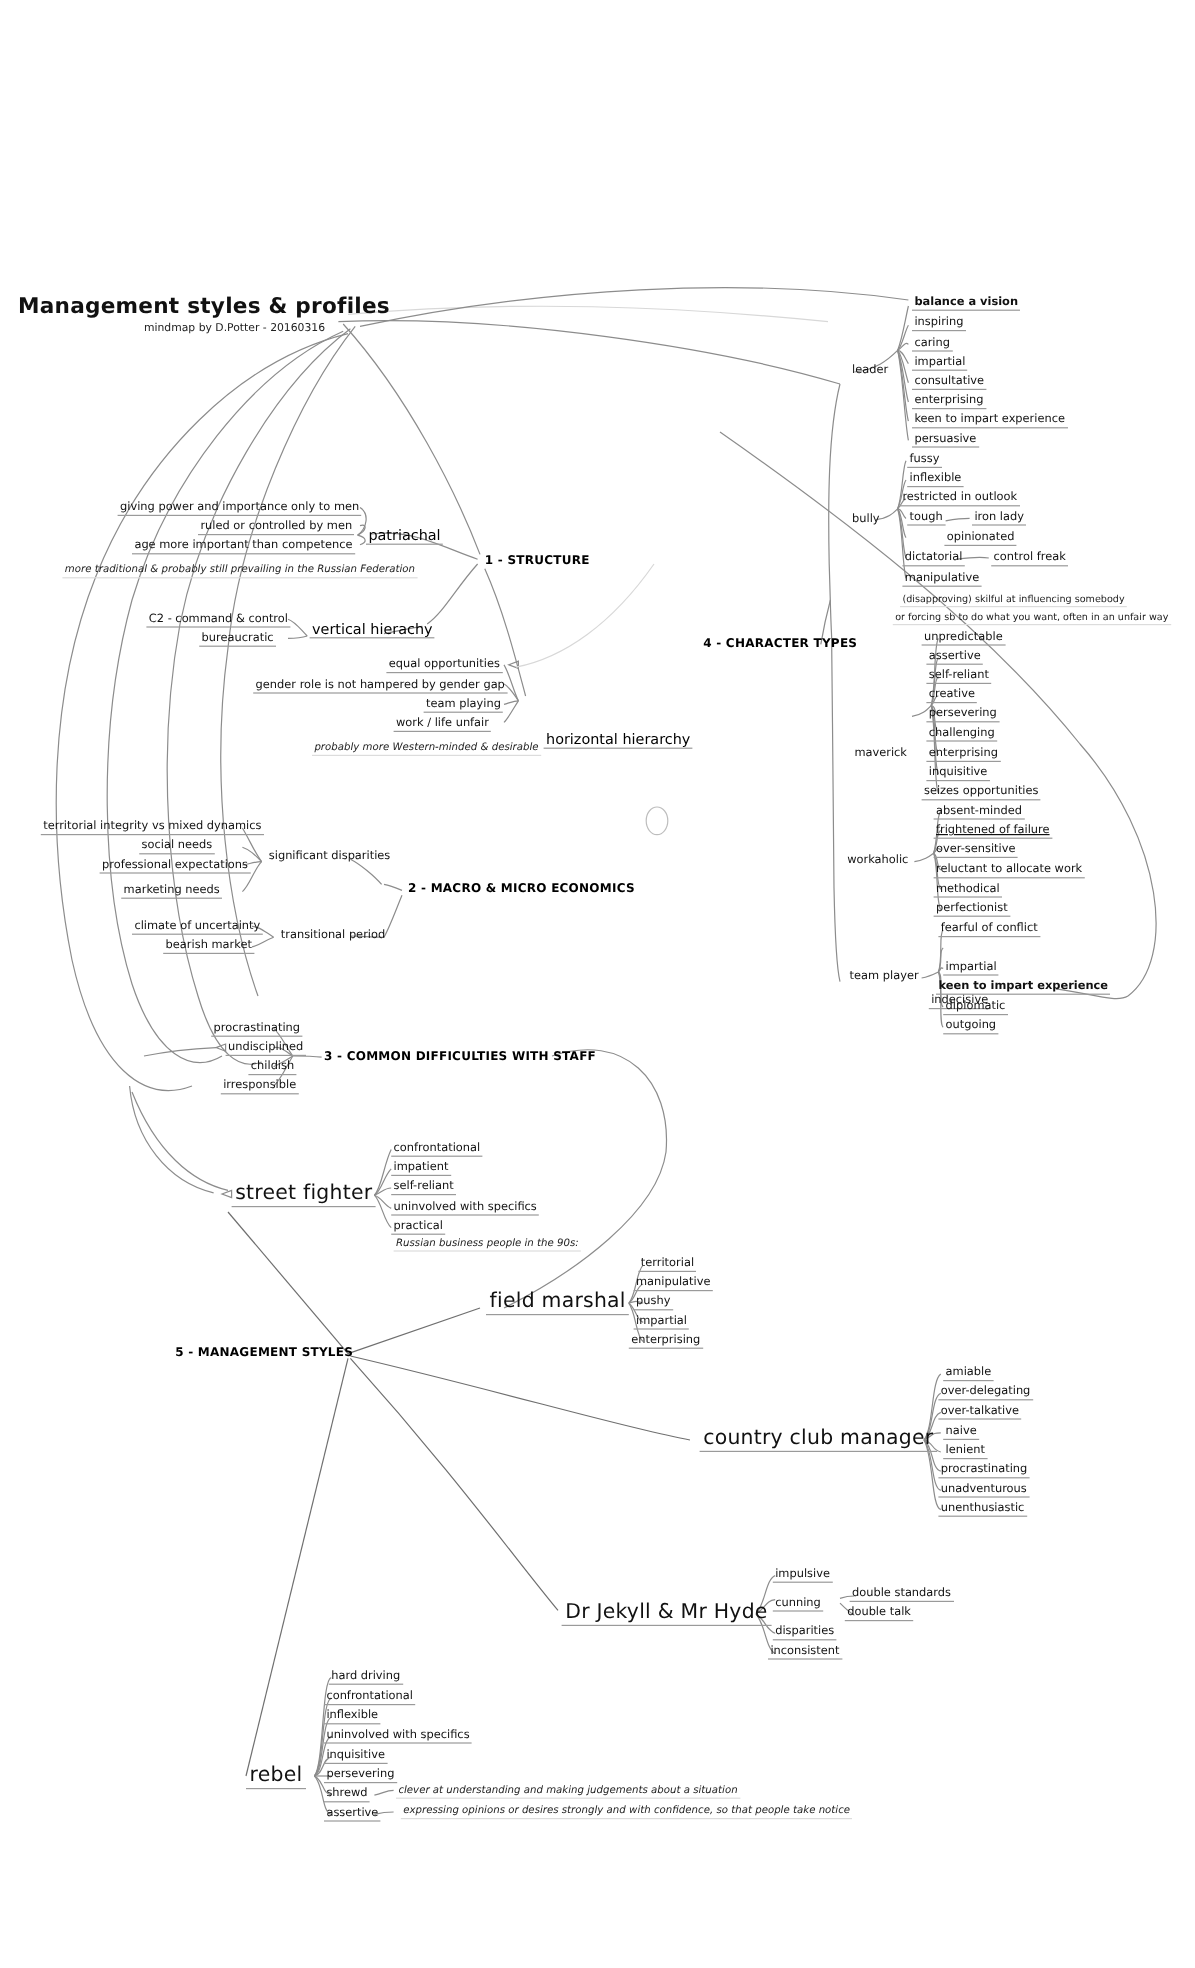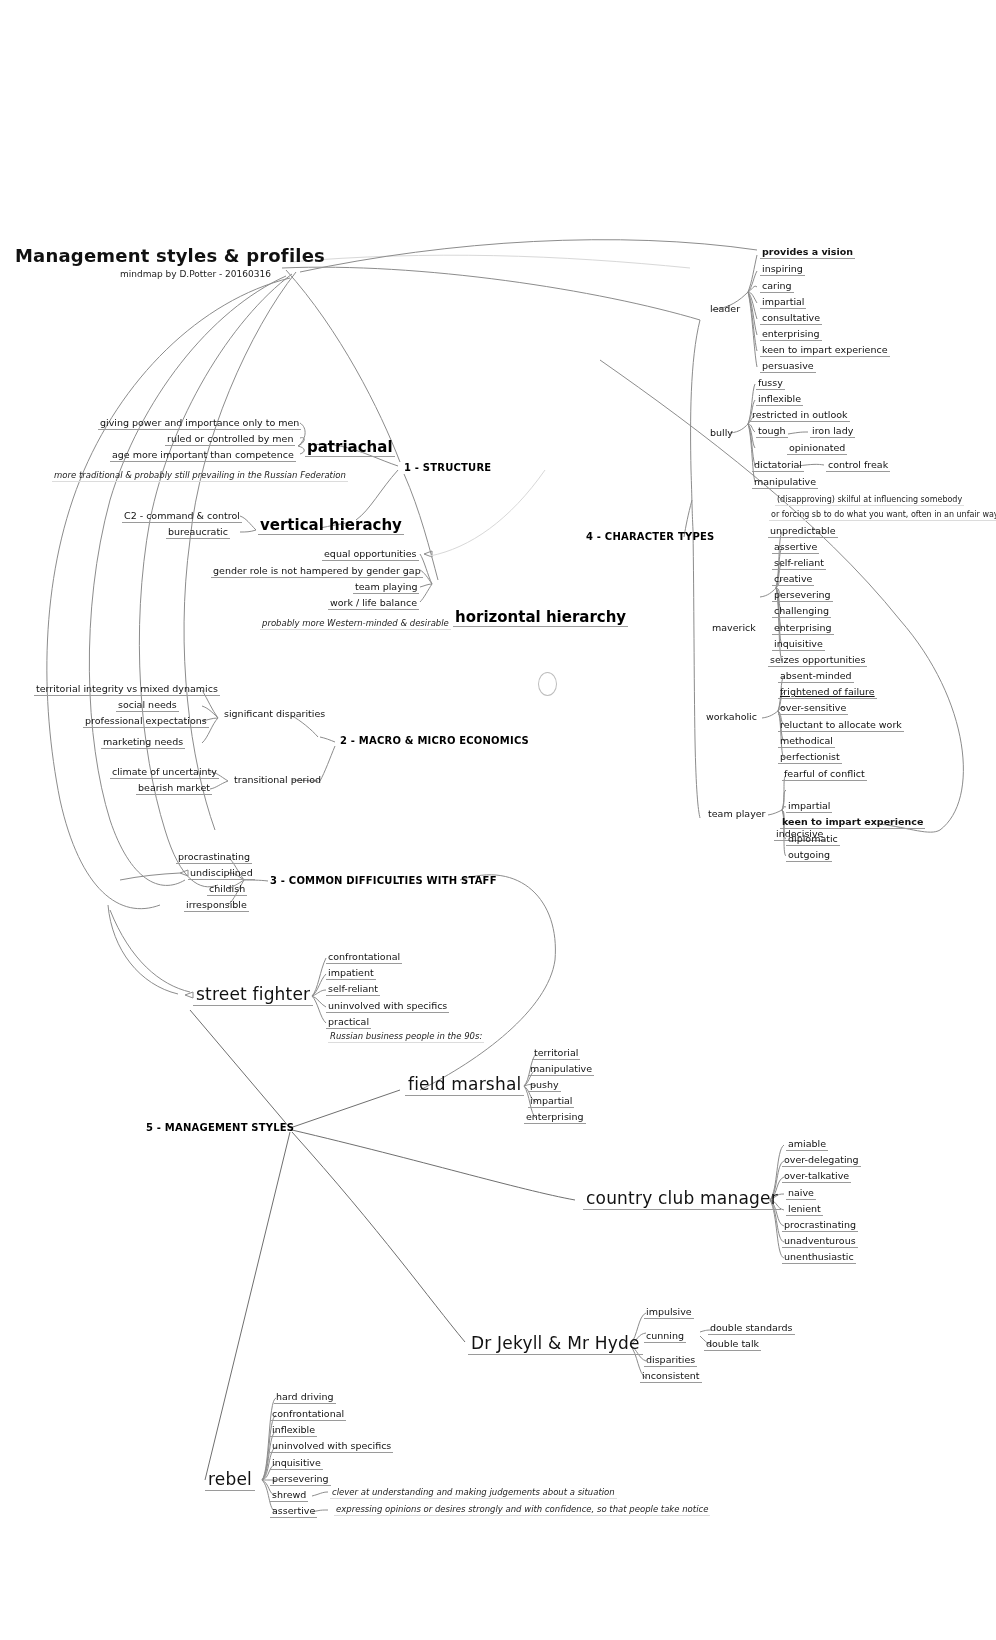--- a/index.html
+++ b/index.html
@@ -21,32 +21,32 @@
     border-bottom:1px solid #9a9a9a;
     padding:0 2px 1px 2px;
   }
   .leaf.b{font-weight:bold;}
   .mid{
     font-size:9.5px;color:#111;padding:0 2px 1px 2px;
   }
   .branch-cat{
     font-size:10px;font-weight:bold;letter-spacing:.2px;color:#000;
   }
-  .bold-node{font-size:15px;font-weight:bold;color:#000;border-bottom:1px solid #9a9a9a;padding:0 2px 1px 2px;}
+  .bold-node{font-size:12px;font-weight:normal;color:#000;border-bottom:1px solid #9a9a9a;padding:0 2px 1px 2px;}
   .bignode{
     font-size:17px;color:#111;padding:0 3px 2px 3px;
     border-bottom:1px solid #9a9a9a;letter-spacing:.2px;
   }
   .note{
     font-size:8.5px;font-style:italic;color:#222;
     border-bottom:1px solid #dcdcdc;padding:0 2px 1px 2px;
   }
   .note2{
     font-size:8px;color:#222;
-    border-bottom:1px solid #dcdcdc;padding:0 2px 1px 2px;margin-left:25px;
+    border-bottom:1px solid #dcdcdc;padding:0 2px 1px 2px;
   }
   #title{
     position:absolute;left:15px;top:245px;font-size:18px;font-weight:bold;color:#111;letter-spacing:.2px;
   }
   #subtitle{
     position:absolute;left:120px;top:269px;font-size:9px;color:#222;
   }
   .ellipse{
     position:absolute;width:17px;height:22px;border:1px solid #bdbdbd;border-radius:50%;
   }
@@ -232,21 +232,21 @@
   <div class="node note" style="left:52px;top:471px;">more traditional &amp; probably still prevailing in the Russian Federation</div>
 
   <div class="node bold-node" style="left:258px;top:518px;">vertical hierachy</div>
   <div class="node leaf" style="left:122px;top:511px;">C2 - command &amp; control</div>
   <div class="node leaf" style="left:166px;top:527px;">bureaucratic</div>
 
   <div class="node bold-node" style="left:436px;top:610px;margin-left:17px;">horizontal hierarchy</div>
   <div class="node leaf" style="left:322px;top:549px;">equal opportunities</div>
   <div class="node leaf" style="left:211px;top:566px;">gender role is not hampered by gender gap</div>
   <div class="node leaf" style="left:353px;top:582px;">team playing</div>
-  <div class="node leaf" style="left:328px;top:598px;">work / life balance</div>
+  <div class="node leaf" style="left:328px;top:598px;">work / life unfair</div>
   <div class="node note" style="left:260px;top:619px;">probably more Western-minded &amp; desirable</div>
 
   <div class="node branch-cat" style="left:340px;top:736px;">2 - MACRO &amp; MICRO ECONOMICS</div>
   <div class="node mid" style="left:222px;top:709px;">significant disparities</div>
   <div class="node leaf" style="left:34px;top:684px;">territorial integrity vs mixed dynamics</div>
   <div class="node leaf" style="left:116px;top:700px;">social needs</div>
   <div class="node leaf" style="left:83px;top:716px;">professional expectations</div>
   <div class="node leaf" style="left:101px;top:737px;">marketing needs</div>
 
   <div class="node mid" style="left:232px;top:775px;">transitional period</div>
@@ -255,21 +255,21 @@
 
   <div class="node branch-cat" style="left:270px;top:876px;">3 - COMMON DIFFICULTIES WITH STAFF</div>
   <div class="node leaf" style="left:176px;top:852px;">procrastinating</div>
   <div class="node leaf" style="left:188px;top:868px;">undisciplined</div>
   <div class="node leaf" style="left:207px;top:884px;">childish</div>
   <div class="node leaf" style="left:184px;top:900px;">irresponsible</div>
 
   <div class="node branch-cat" style="left:586px;top:532px;">4 - CHARACTER TYPES</div>
 
   <div class="node mid" style="left:708px;top:304px;">leader</div>
-  <div class="node leaf b" style="left:760px;top:247px;">provides a vision</div>
+  <div class="node leaf b" style="left:760px;top:247px;">balance a vision</div>
   <div class="node leaf" style="left:760px;top:264px;">inspiring</div>
   <div class="node leaf" style="left:760px;top:281px;">caring</div>
   <div class="node leaf" style="left:760px;top:297px;">impartial</div>
   <div class="node leaf" style="left:760px;top:313px;">consultative</div>
   <div class="node leaf" style="left:760px;top:329px;">enterprising</div>
   <div class="node leaf" style="left:760px;top:345px;">keen to impart experience</div>
   <div class="node leaf" style="left:760px;top:361px;">persuasive</div>
 
   <div class="node mid" style="left:708px;top:428px;">bully</div>
   <div class="node leaf" style="left:756px;top:378px;">fussy</div>

